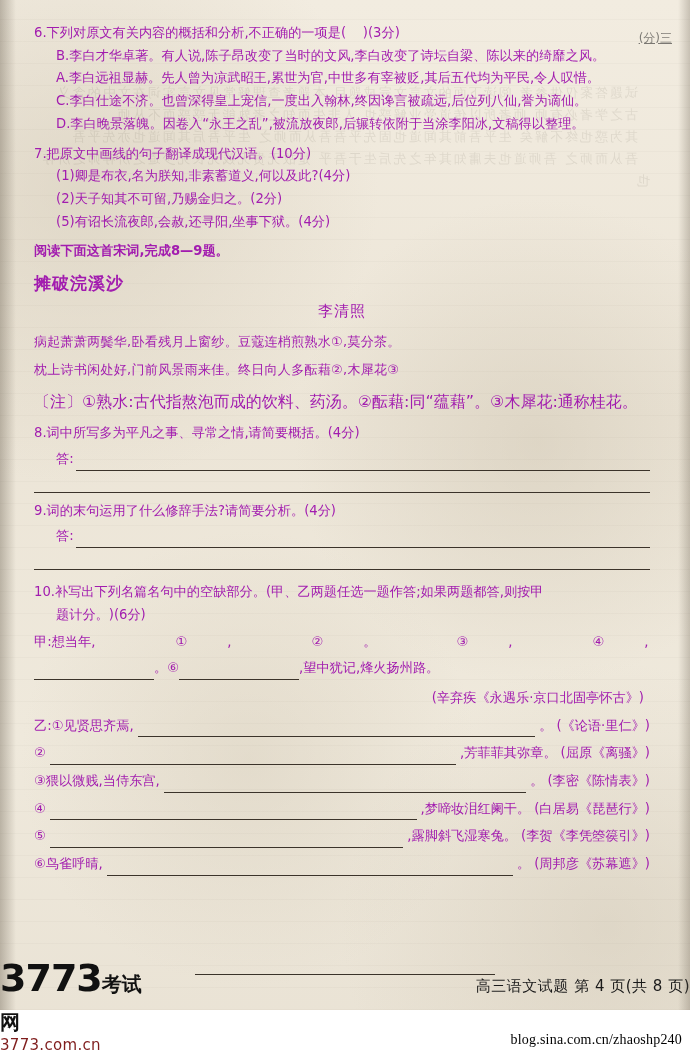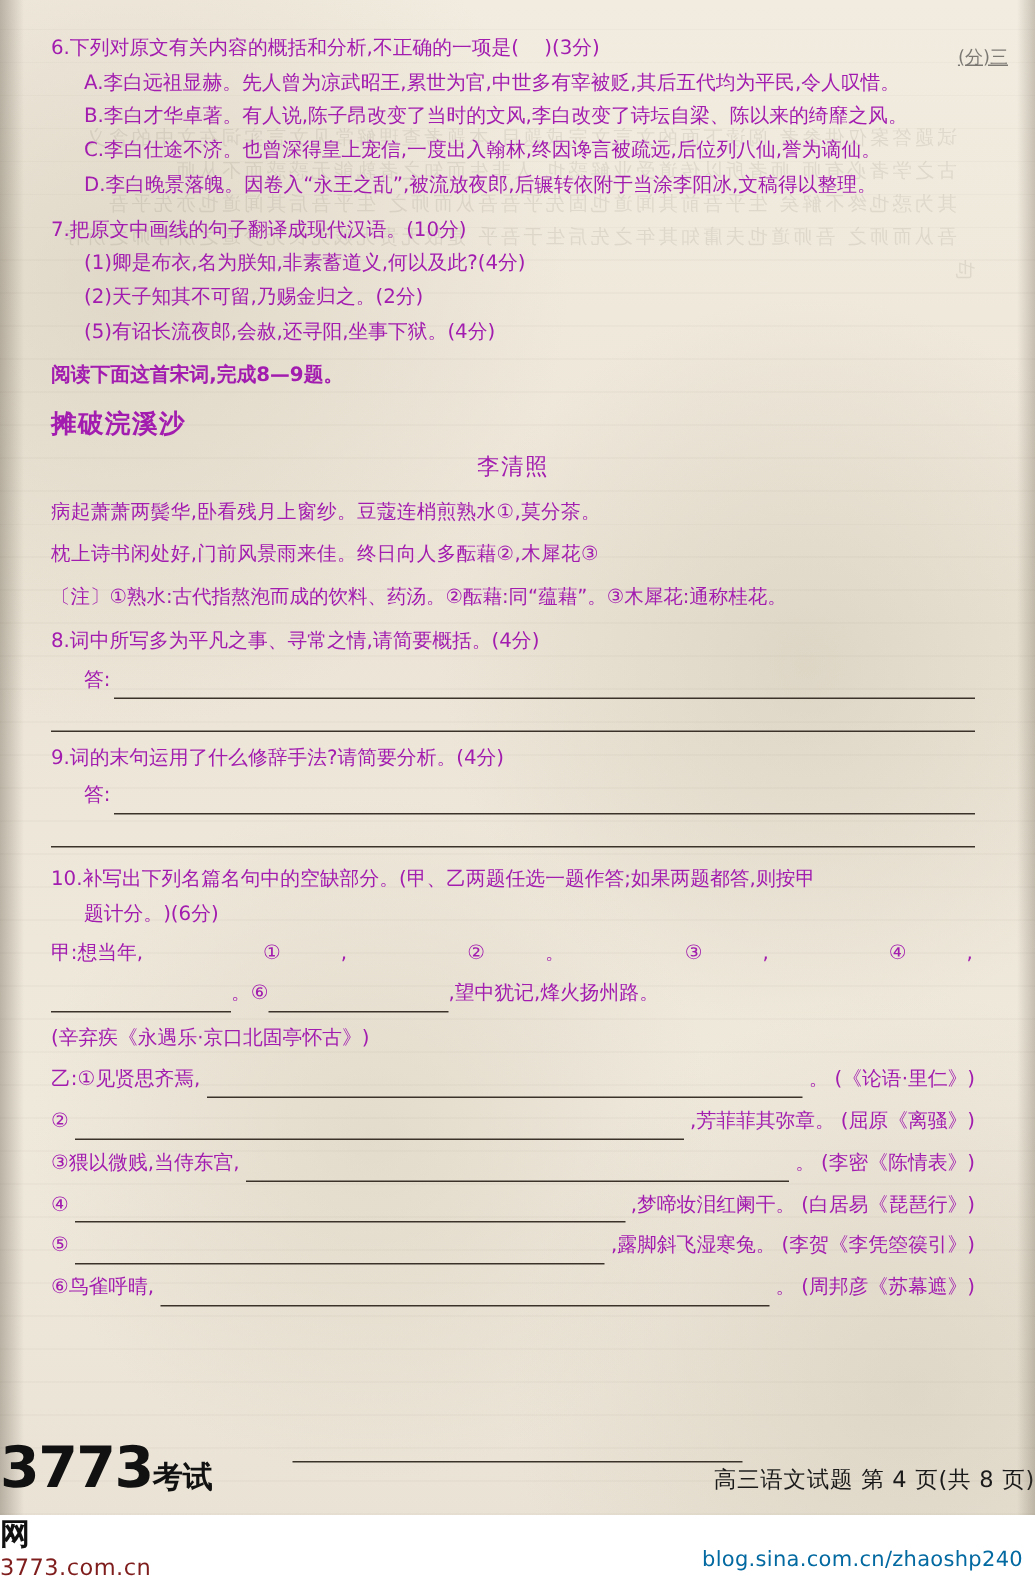--- a/index.html
+++ b/index.html
@@ -61,37 +61,37 @@
 
   .poem-title{
     text-align:left;font-size:17px;font-weight:bold;letter-spacing:1px;margin-top:6px;
   }
   .poem-author{
     text-align:center;font-size:15px;margin-top:1px;letter-spacing:1px;
   }
   .poem-line{
     text-align:left;font-size:13px;margin-top:6px;letter-spacing:.3px;
   }
-  .note{font-size:13px;margin-top:6px;}
+  .note{font-size:16px;margin-top:6px;}
 
   .ans-row{display:flex;align-items:flex-end;margin-top:3px;}
   .ans-label{padding-left:22px;white-space:nowrap;}
   .ans-line{flex:1;border-bottom:1px solid #3b332a;height:16px;margin-left:2px;}
   .ans-line2{flex:1;border-bottom:1px solid #3b332a;height:18px;margin-left:0px;}
 
   .blankline{border-bottom:1px solid #3b332a;display:inline-block;}
   .bl-sm{width:56px;}
   .bl-md{width:78px;}
   .bl-lg{width:96px;}
   .bl-xl{width:120px;}
 
   .fill-row{display:flex;align-items:flex-end;margin-top:4px;padding-left:22px;}
   .fill-row .num{white-space:nowrap;}
 
-  .src{text-align:left;padding-right:6px;}
+  .src{text-align:right;padding-right:6px;}
   .yi-row{display:flex;align-items:flex-end;margin-top:5px;padding-left:22px;}
   .yi-row .txt{white-space:nowrap;}
   .yi-row .grow{flex:1;border-bottom:1px solid #3b332a;height:15px;margin:0 4px;}
   .yi-row .srcname{white-space:nowrap;padding-left:4px;}
 
   .footer{
     position:absolute;left:0;right:0;bottom:58px;text-align:right;
     font-size:15px;letter-spacing:.5px;
   }
   .footer .rule-top{
@@ -100,21 +100,21 @@
   .watermark-left{
     position:absolute;left:0;bottom:0;width:148px;
     font-family:"DejaVu Sans","Liberation Sans",sans-serif;
   }
   .wm-big{
     font-size:38px;font-weight:bold;color:#111;letter-spacing:-1px;line-height:1;
   }
   .wm-big .cn{font-size:20px;font-weight:bold;letter-spacing:0;}
   .wm-sub{font-size:15px;color:#7f1d1d;margin-top:1px;letter-spacing:.3px;}
   .watermark-right{
-    position:absolute;right:8px;bottom:6px;font-size:14px;color:#0369a1;letter-spacing:.2px;
+    position:absolute;right:8px;bottom:6px;font-size:14px;color:#000000;letter-spacing:.2px;font-family:Liberation Serif, serif;
   }
   .bottombar{
     position:absolute;left:0;right:0;bottom:0;height:44px;background:#ffffff;
   }
   .edge-shadow{
     position:absolute;left:0;top:0;bottom:44px;width:16px;
     background:linear-gradient(90deg, rgba(90,80,65,.35), rgba(90,80,65,0));
     pointer-events:none;
   }
   .edge-shadow-r{
@@ -134,22 +134,22 @@
   其为惑也终不解矣 生乎吾前其闻道也固先乎吾吾从而师之 生乎吾后其闻道也亦先乎吾
   吾从而师之 吾师道也夫庸知其年之先后生于吾乎 是故无贵无贱无长无少道之所存师之所存也
 </div>
 
 <div class="sheet">
 
   <div class="content">
 
     <div class="q">
       <div class="qline">6.下列对原文有关内容的概括和分析,不正确的一项是(    )(3分)</div>
+      <div class="qline indent1">B.李白才华卓著。有人说,陈子昂改变了当时的文风,李白改变了诗坛自梁、陈以来的绮靡之风。</div>
       <div class="qline indent1">A.李白远祖显赫。先人曾为凉武昭王,累世为官,中世多有宰被贬,其后五代均为平民,令人叹惜。</div>
-      <div class="qline indent1">B.李白才华卓著。有人说,陈子昂改变了当时的文风,李白改变了诗坛自梁、陈以来的绮靡之风。</div>
       <div class="qline indent1">C.李白仕途不济。也曾深得皇上宠信,一度出入翰林,终因谗言被疏远,后位列八仙,誉为谪仙。</div>
       <div class="qline indent1">D.李白晚景落魄。因卷入“永王之乱”,被流放夜郎,后辗转依附于当涂李阳冰,文稿得以整理。</div>
     </div>
 
     <div class="q sp">
       <div class="qline">7.把原文中画线的句子翻译成现代汉语。(10分)</div>
       <div class="qline indent1">(1)卿是布衣,名为朕知,非素蓄道义,何以及此?(4分)</div>
       <div class="qline indent1">(2)天子知其不可留,乃赐金归之。(2分)</div>
       <div class="qline indent1">(5)有诏长流夜郎,会赦,还寻阳,坐事下狱。(4分)</div>
     </div>

